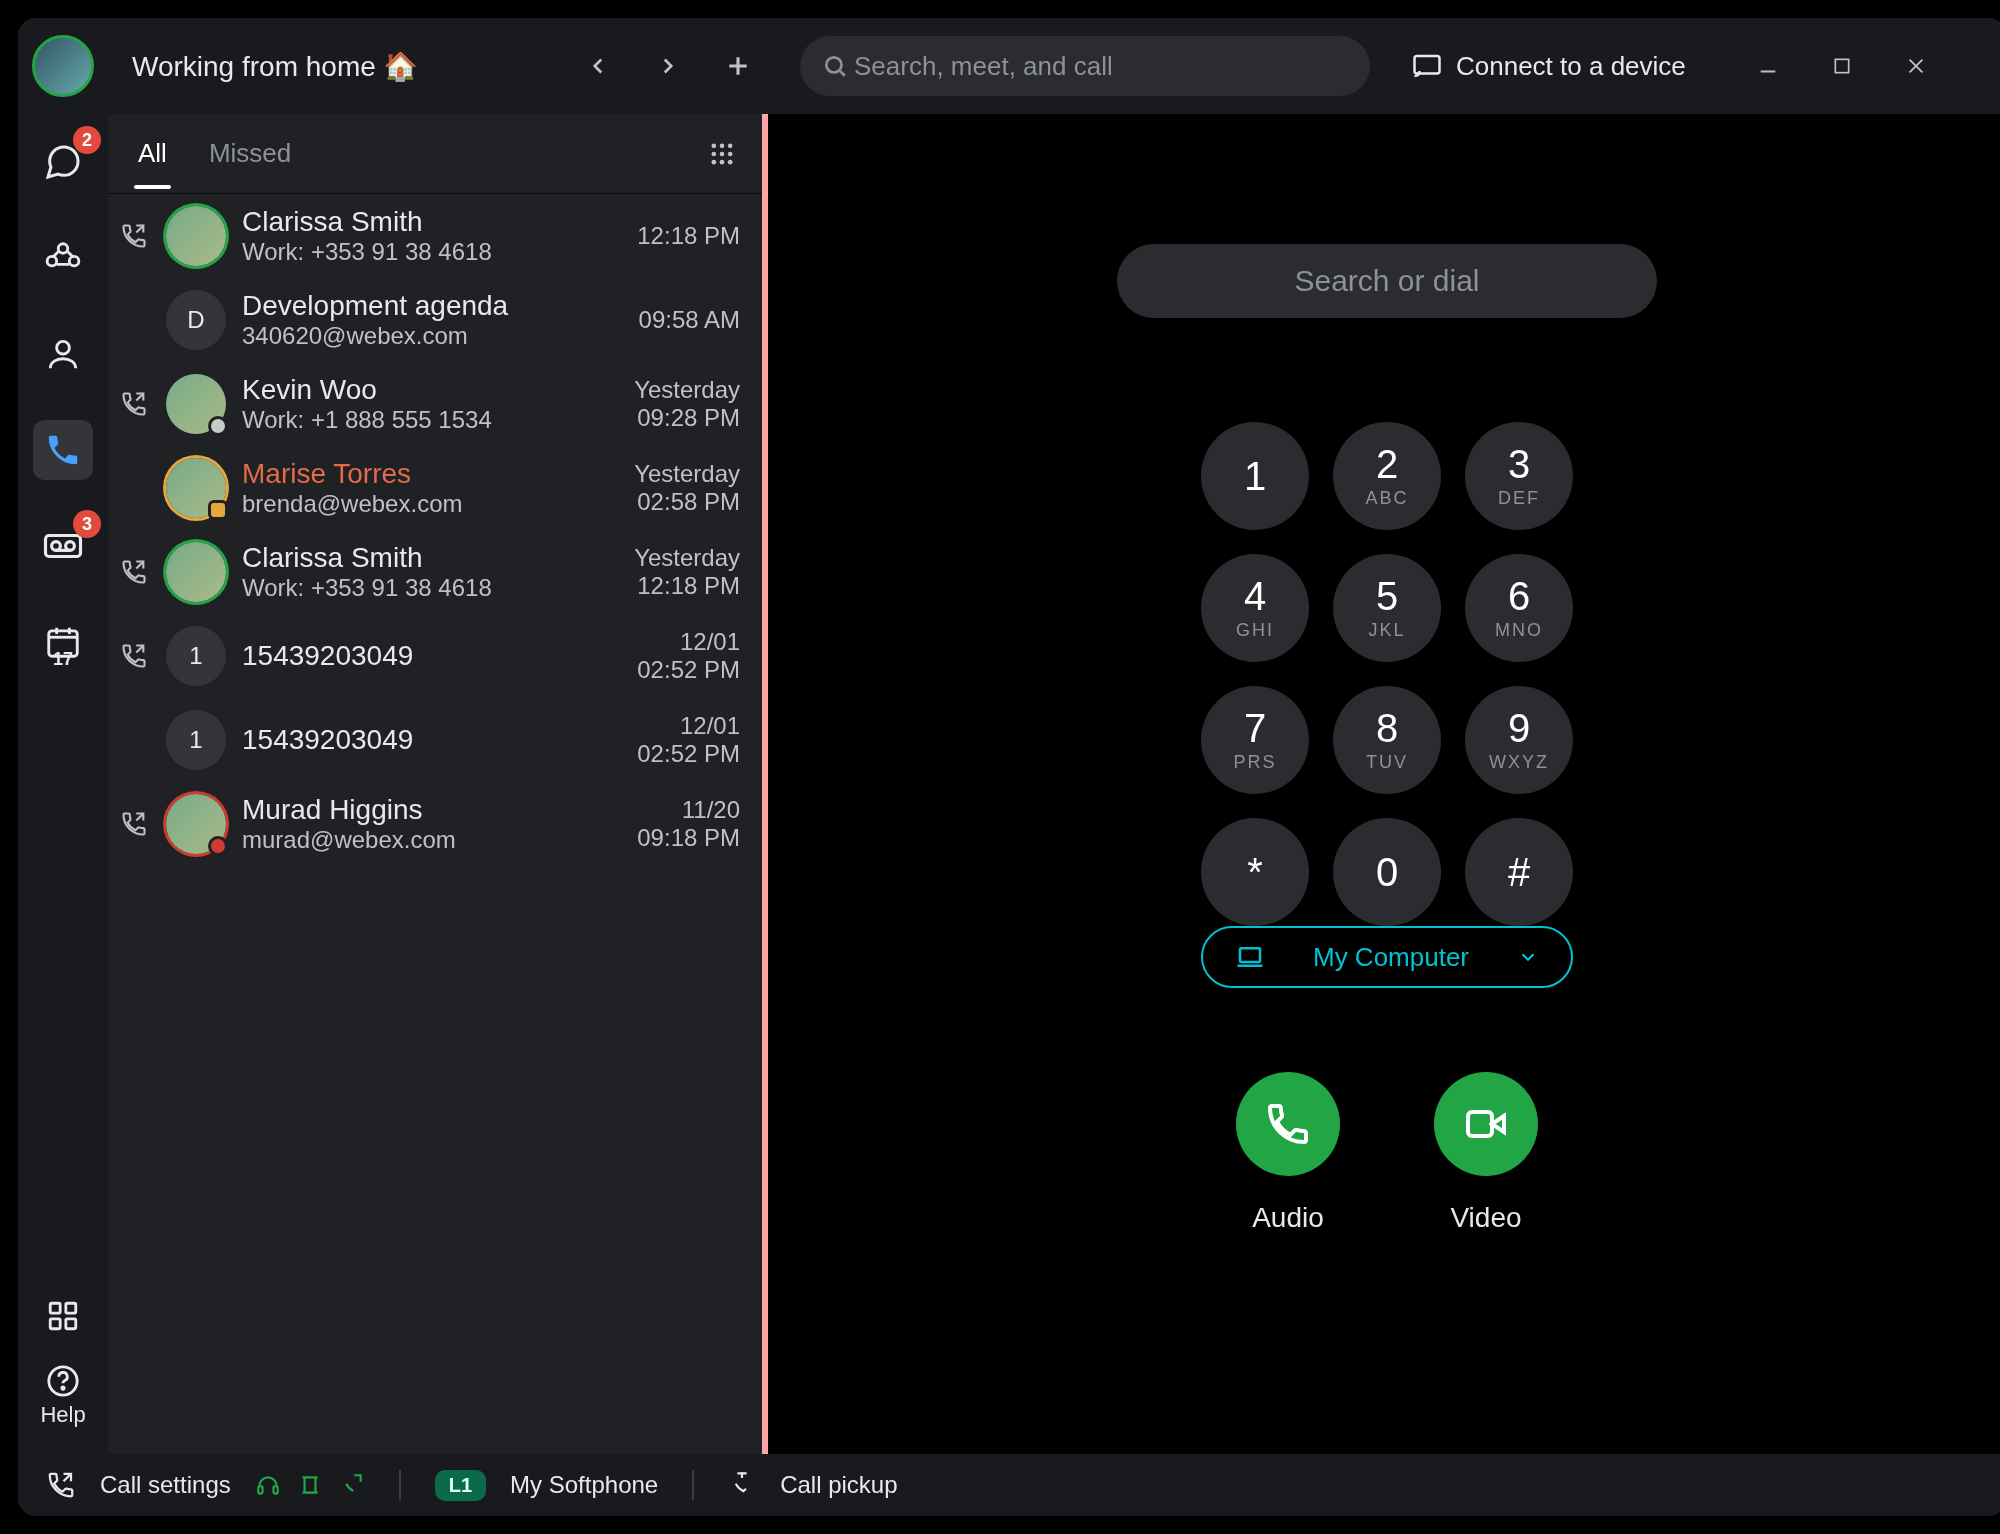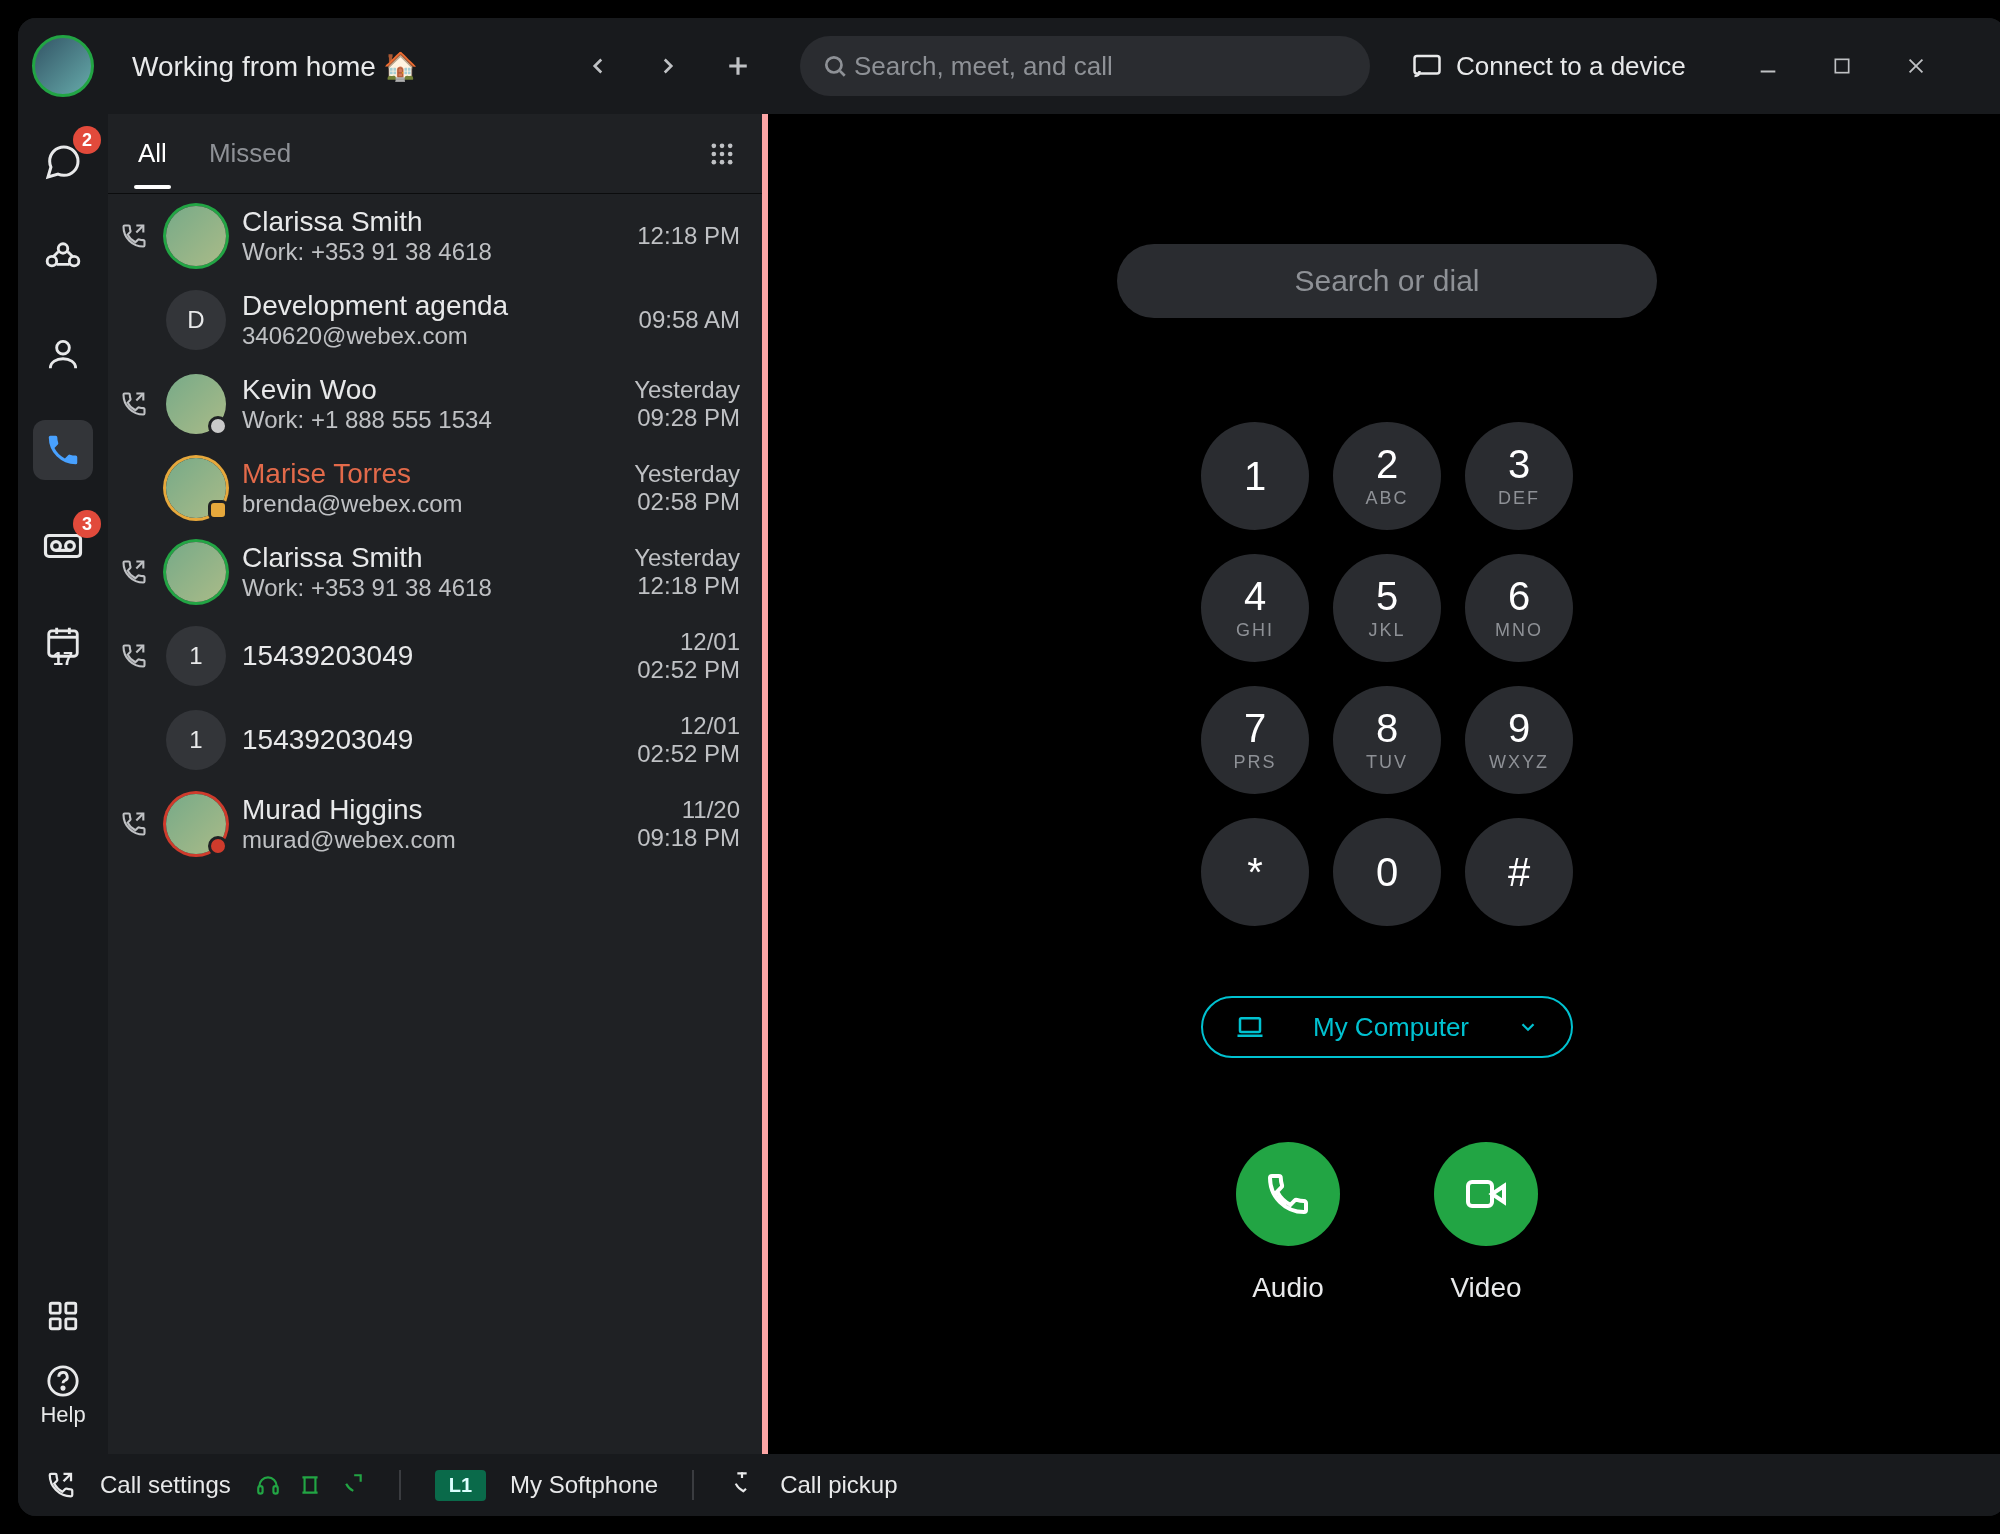--- a/index.html
+++ b/index.html
@@ -104,30 +104,30 @@
   .call-sub{font-size:24px;color:var(--text-dim);}
   .call-time{text-align:right;color:var(--text-dim);font-size:24px;}
 
   
   .panel-right{flex:1;background:#000;display:flex;flex-direction:column;align-items:center;padding-top:130px;}
   .dial-search{width:540px;height:74px;background:var(--bg3);border-radius:40px;display:flex;align-items:center;justify-content:center;color:var(--text-muted);font-size:30px;}
   .keypad{margin-top:104px;display:grid;grid-template-columns:repeat(3,108px);grid-auto-rows:108px;gap:24px;}
   .key{background:var(--bg3);border-radius:50%;display:flex;flex-direction:column;align-items:center;justify-content:center;color:#fff;}
   .key .num{font-size:40px;font-weight:500;line-height:1;}
   .key .letters{font-size:18px;color:var(--text-muted);margin-top:4px;letter-spacing:2px;}
-  .device-select{margin-top:70px;border:2px solid var(--accent-teal);color:var(--accent-teal);border-radius:34px;height:62px;padding:0 32px;display:flex;align-items:center;gap:48px;font-size:26px;}
+  .device-select{border:2px solid var(--accent-teal);color:var(--accent-teal);border-radius:34px;height:62px;padding:0 32px;display:flex;align-items:center;gap:48px;font-size:26px;}
   .action-row{margin-top:84px;display:flex;gap:94px;}
   .action-btn{display:flex;flex-direction:column;align-items:center;gap:26px;color:var(--text);font-size:28px;}
   .action-circle{width:104px;height:104px;border-radius:50%;background:var(--accent-green);display:flex;align-items:center;justify-content:center;color:#fff;}
 
   
   .footer{height:62px;background:var(--bg1);display:flex;align-items:center;padding:0 28px;gap:24px;font-size:24px;color:var(--text);}
   .foot-icons{display:flex;gap:16px;color:var(--accent-green);}
   .foot-sep{width:2px;height:30px;background:#3a3c40;margin:0 10px;}
-  .line-badge{background:#0a6a4a;color:#dff;padding:4px 14px;border-radius:4px;font-size:20px;font-weight:600;}
+  .line-badge{background:#0a6a4a;color:#dff;padding:4px 14px;border-radius:10px;font-size:20px;font-weight:600;}
 
   svg{display:block;}
 </style>
 </head>
 <body>
 
 <div class="app">
 
   <div class="titlebar">
     <div class="avatar"></div>

